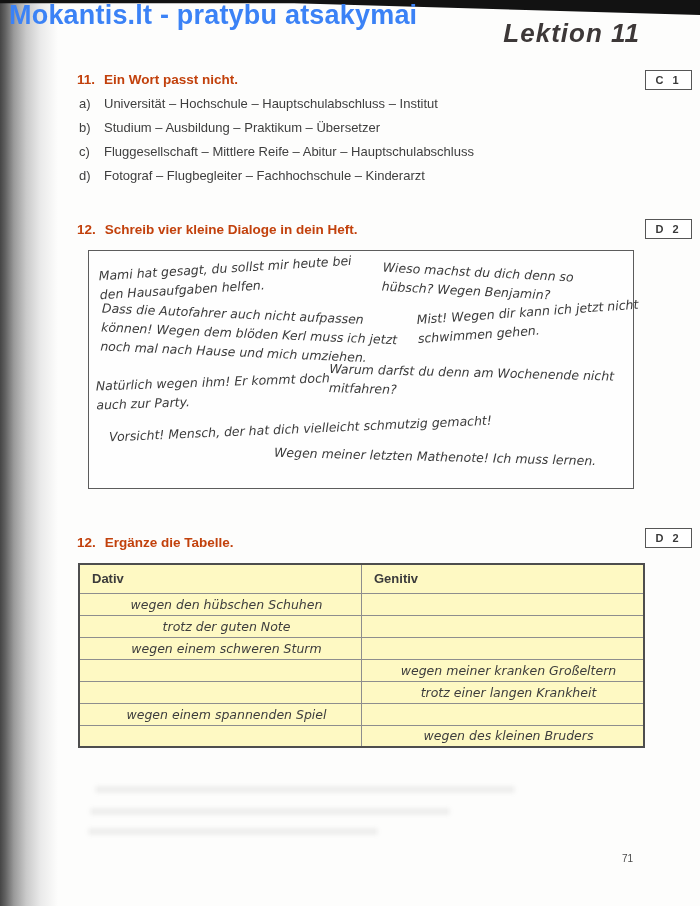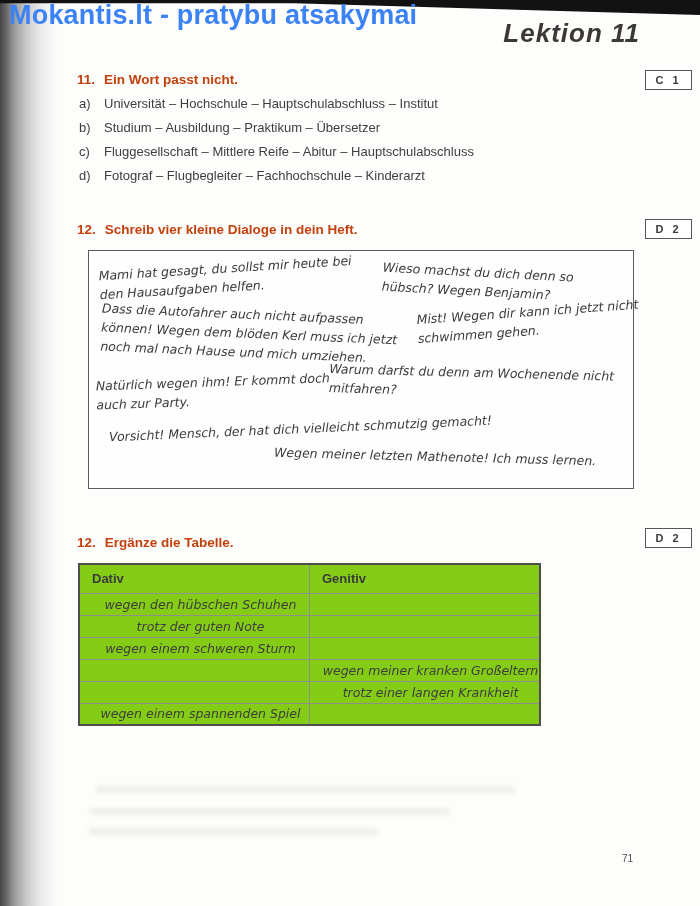--- a/index.html
+++ b/index.html
@@ -56,23 +56,23 @@
   }
   .n1{left:10px;top:8px;width:272px;transform:rotate(-3.5deg);}
   .n2{left:293px;top:14px;width:245px;transform:rotate(3deg);}
   .n3{left:12px;top:55px;width:302px;transform:rotate(2.5deg);}
   .n4{left:328px;top:52px;width:232px;transform:rotate(-4deg);}
   .n5{left:7px;top:122px;width:255px;transform:rotate(-2deg);}
   .n6{left:240px;top:113px;width:300px;transform:rotate(1.5deg);}
   .n7{left:20px;top:169px;white-space:nowrap;transform:rotate(-2.5deg);}
   .n8{left:185px;top:197px;white-space:nowrap;transform:rotate(1.5deg);}
   .gram-table{
-    position:absolute;left:78px;top:563px;width:463px;
+    position:absolute;left:78px;top:563px;width:567px;
     border-collapse:collapse;table-layout:fixed;
-    border:2px solid #4e4e4e;background:#84cc16;
+    border:2px solid #4e4e4e;background:#fef9c3;
   }
   .gram-table td{
     border:1px solid #8e8e8e;padding:0 0 0 12px;vertical-align:middle;
     overflow:hidden;white-space:nowrap;
   }
   .gram-table tr{height:22px;}
   .gram-table tr.thead{height:29px;}
   .gram-table td.th{
     font-size:13px;font-weight:bold;color:#3b3b3b;
     font-family:"Liberation Sans",sans-serif;font-style:normal;
@@ -170,20 +170,24 @@
         <td class="hand">wegen meiner kranken Großeltern</td>
       </tr>
       <tr>
         <td class="hand"></td>
         <td class="hand">trotz einer langen Krankheit</td>
       </tr>
       <tr>
         <td class="hand">wegen einem spannenden Spiel</td>
         <td class="hand"></td>
       </tr>
+      <tr>
+        <td class="hand"></td>
+        <td class="hand">wegen des kleinen Bruders</td>
+      </tr>
     </tbody>
   </table>
 
   <div class="ghost g1"></div>
   <div class="ghost g2"></div>
   <div class="ghost g3"></div>
 
   <div class="pagenum">71</div>
 
 </div>

